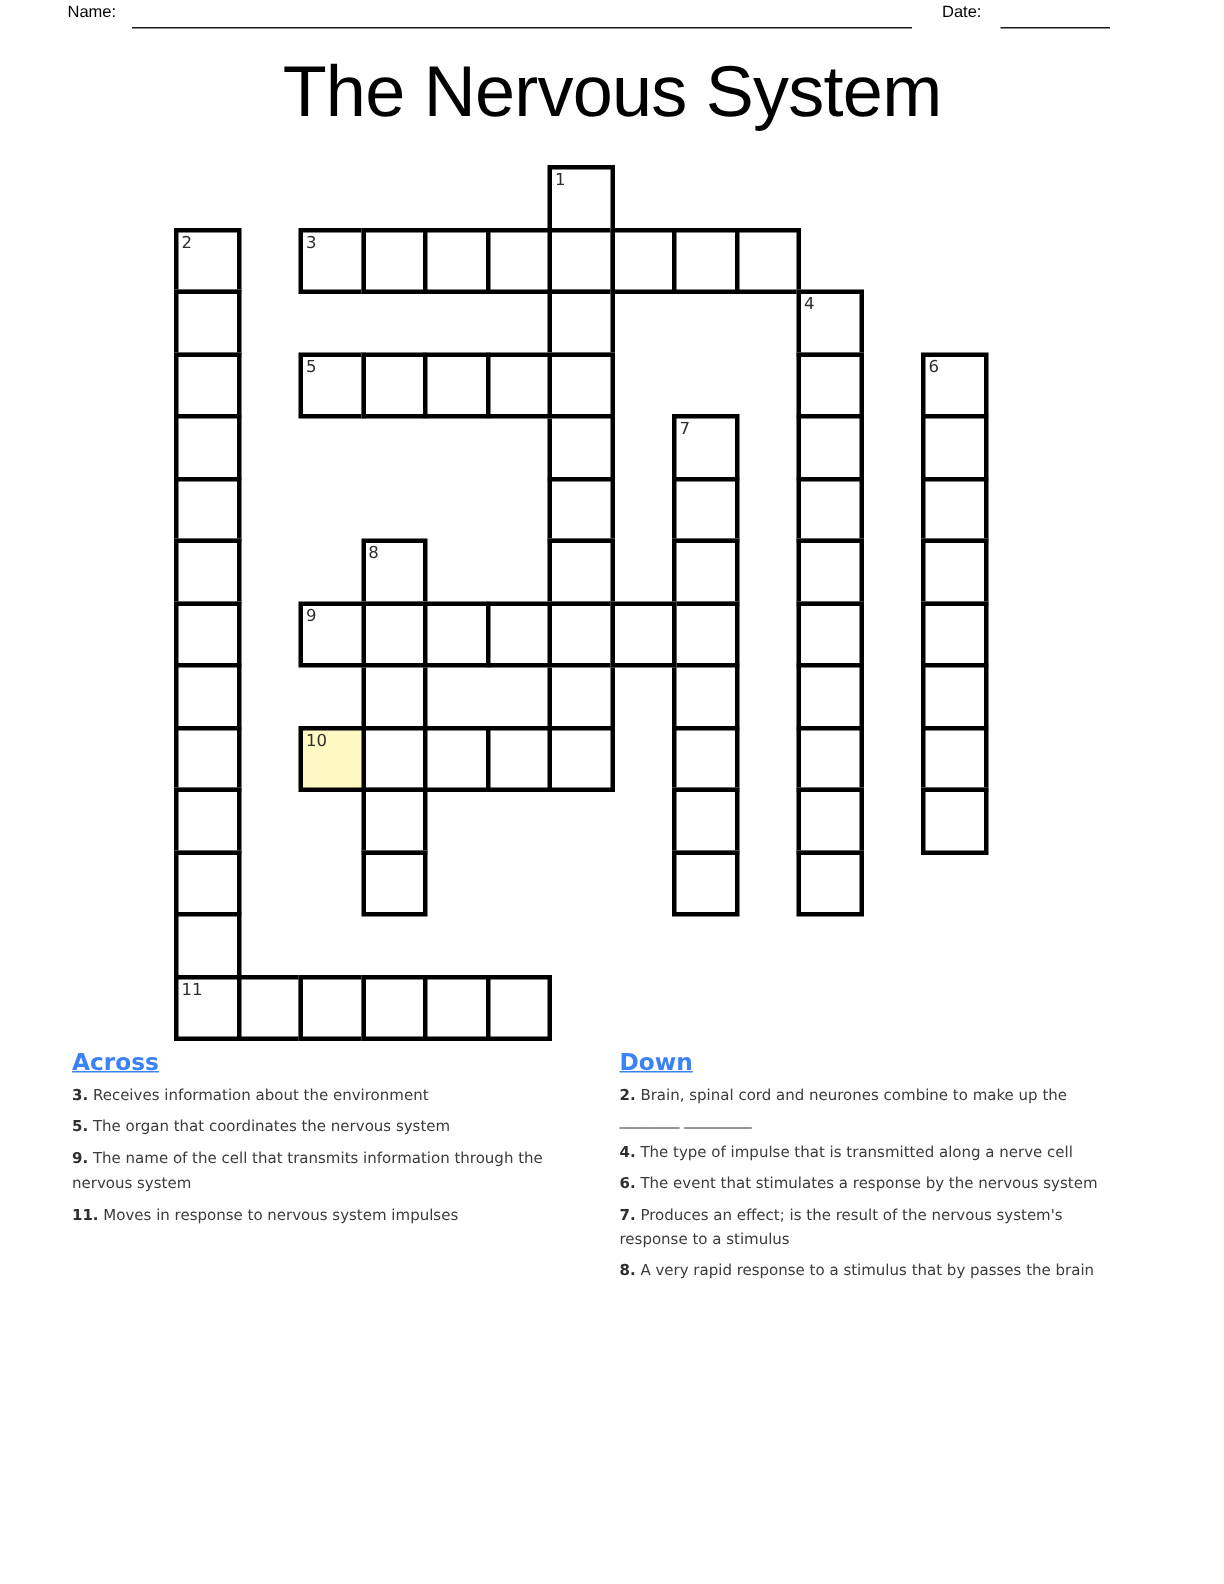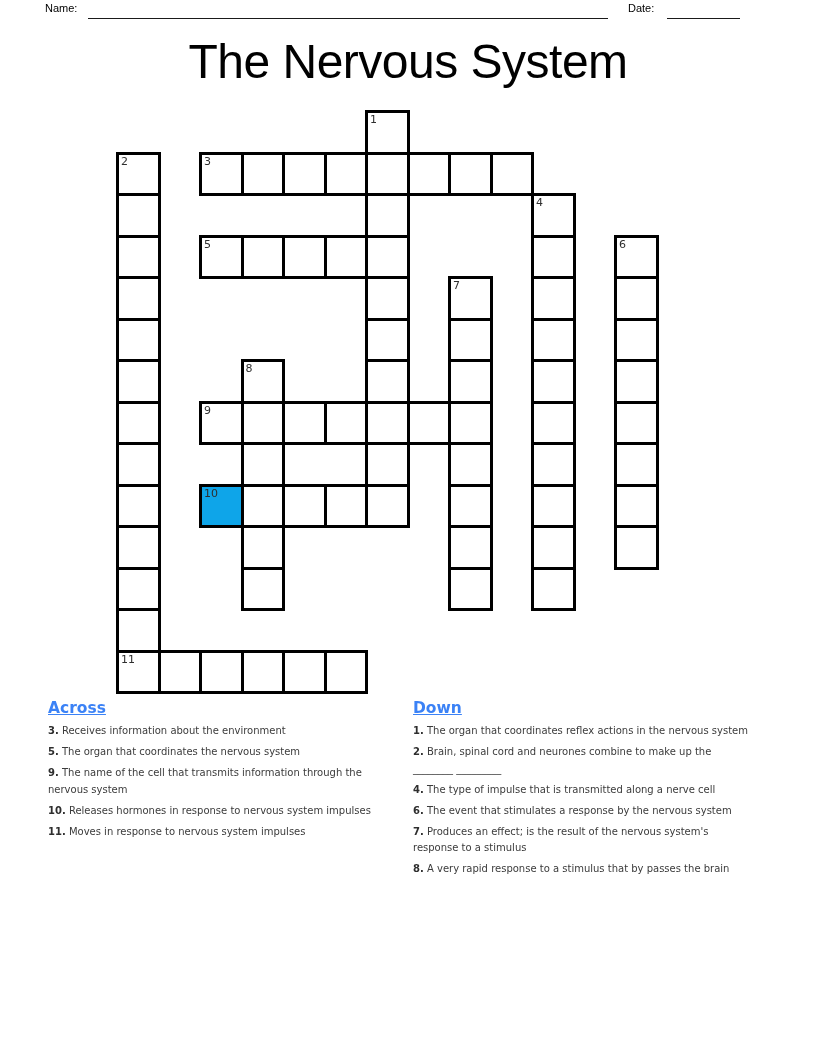--- a/index.html
+++ b/index.html
@@ -134,47 +134,45 @@
       <div class="cell" style="left: 124.5px; top: 332px; width: 44.5px; height: 44.5px; border-color: rgb(0, 0, 0); background: rgb(255, 255, 255);"></div>
       <div class="cell" style="left: 124.5px; top: 373.5px; width: 44.5px; height: 44.5px; border-color: rgb(0, 0, 0); background: rgb(255, 255, 255);"></div>
       <div class="cell" style="left: 124.5px; top: 415px; width: 44.5px; height: 44.5px; border-color: rgb(0, 0, 0); background: rgb(255, 255, 255);"></div>
       <div class="cell" style="left: 124.5px; top: 456.5px; width: 44.5px; height: 44.5px; border-color: rgb(0, 0, 0); background: rgb(255, 255, 255);"></div>
       <div class="cell" style="left: 83px; top: 290.5px; width: 44.5px; height: 44.5px; border-color: rgb(0, 0, 0); background: rgb(255, 255, 255);">
         <span class="cell-num">9</span>
       </div>
       <div class="cell" style="left: 166px; top: 290.5px; width: 44.5px; height: 44.5px; border-color: rgb(0, 0, 0); background: rgb(255, 255, 255);"></div>
       <div class="cell" style="left: 207.5px; top: 290.5px; width: 44.5px; height: 44.5px; border-color: rgb(0, 0, 0); background: rgb(255, 255, 255);"></div>
       <div class="cell" style="left: 290.5px; top: 290.5px; width: 44.5px; height: 44.5px; border-color: rgb(0, 0, 0); background: rgb(255, 255, 255);"></div>
-      <div class="cell" style="left: 83px; top: 373.5px; width: 44.5px; height: 44.5px; border-color: rgb(0, 0, 0); background: #0ea5e9;">
+      <div class="cell" style="left: 83px; top: 373.5px; width: 44.5px; height: 44.5px; border-color: rgb(0, 0, 0); background: #fef9c3;">
         <span class="cell-num">10</span>
       </div>
       <div class="cell" style="left: 166px; top: 373.5px; width: 44.5px; height: 44.5px; border-color: rgb(0, 0, 0); background: rgb(255, 255, 255);"></div>
       <div class="cell" style="left: 207.5px; top: 373.5px; width: 44.5px; height: 44.5px; border-color: rgb(0, 0, 0); background: rgb(255, 255, 255);"></div>
       <div class="cell" style="left: 41.5px; top: 539.5px; width: 44.5px; height: 44.5px; border-color: rgb(0, 0, 0); background: rgb(255, 255, 255);"></div>
       <div class="cell" style="left: 83px; top: 539.5px; width: 44.5px; height: 44.5px; border-color: rgb(0, 0, 0); background: rgb(255, 255, 255);"></div>
       <div class="cell" style="left: 124.5px; top: 539.5px; width: 44.5px; height: 44.5px; border-color: rgb(0, 0, 0); background: rgb(255, 255, 255);"></div>
       <div class="cell" style="left: 166px; top: 539.5px; width: 44.5px; height: 44.5px; border-color: rgb(0, 0, 0); background: rgb(255, 255, 255);"></div>
       <div class="cell" style="left: 207.5px; top: 539.5px; width: 44.5px; height: 44.5px; border-color: rgb(0, 0, 0); background: rgb(255, 255, 255);"></div>
     </div>
 
   <div class="clues clues-across">
     <div class="clue-head">Across</div>
     <div id="across-list">
         <p class="clue"><span class="clue-num">3.</span> Receives information about the environment</p>
         <p class="clue"><span class="clue-num">5.</span> The organ that coordinates the nervous system</p>
         <p class="clue"><span class="clue-num">9.</span> The name of the cell that transmits information through the nervous system</p>
-        <p class="clue"><span class="clue-num">10.</span> Releases hormones in response to nervous system impulses</p>
         <p class="clue"><span class="clue-num">11.</span> Moves in response to nervous system impulses</p>
       </div>
   </div>
 
   <div class="clues clues-down">
     <div class="clue-head">Down</div>
     <div id="down-list">
-        <p class="clue"><span class="clue-num">1.</span> The organ that coordinates reflex actions in the nervous system</p>
         <p class="clue"><span class="clue-num">2.</span> Brain, spinal cord and neurones combine to make up the ________ _________</p>
         <p class="clue"><span class="clue-num">4.</span> The type of impulse that is transmitted along a nerve cell</p>
         <p class="clue"><span class="clue-num">6.</span> The event that stimulates a response by the nervous system</p>
         <p class="clue"><span class="clue-num">7.</span> Produces an effect; is the result of the nervous system's response to a stimulus</p>
         <p class="clue"><span class="clue-num">8.</span> A very rapid response to a stimulus that by passes the brain</p>
       </div>
   </div>
 
 </div>
 

